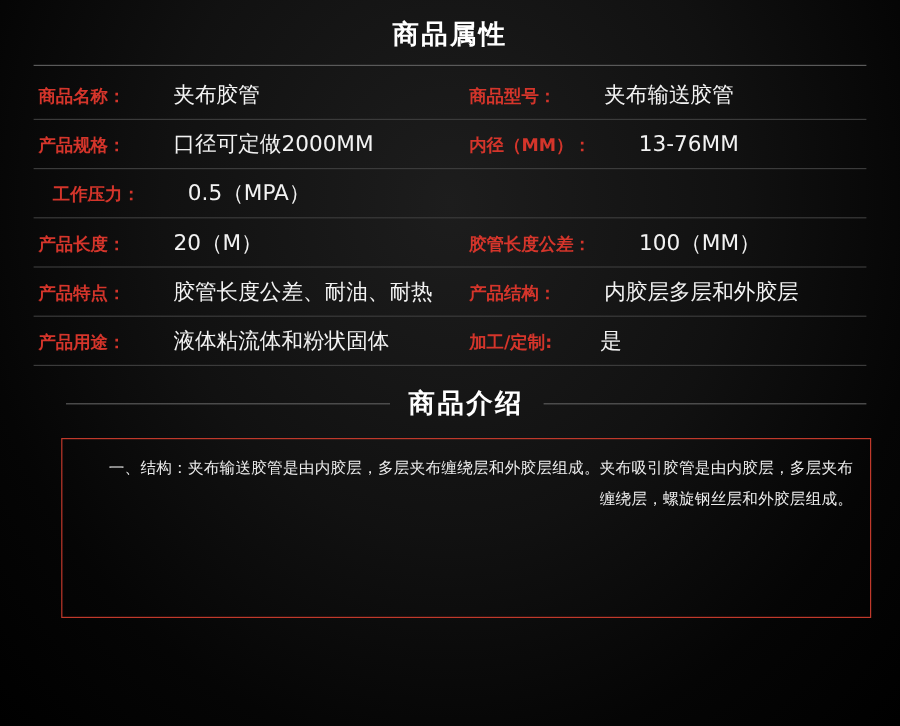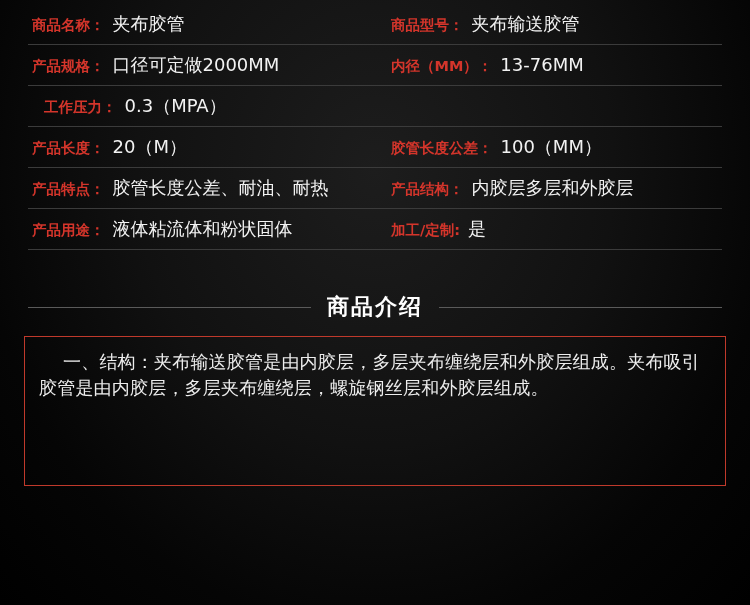--- a/index.html
+++ b/index.html
@@ -56,20 +56,21 @@
     border-bottom: 1px solid #3b3b3b;
   }
   .attr-cell {
     display: flex;
     align-items: baseline;
     width: 50%;
     box-sizing: border-box;
     padding-left: 4px;
     white-space: nowrap;
     overflow: hidden;
+    gap: 32px;
   }
   .attr-cell.right {
     padding-left: 16px;
   }
   .attr-label {
     color: #d4352b;
     font-size: 14.5px;
     font-weight: bold;
     margin-right: 8px;
     flex: 0 0 auto;
@@ -77,21 +78,22 @@
   .attr-value {
     color: #f2f2f2;
     font-size: 18px;
     flex: 1 1 auto;
     overflow: hidden;
     text-overflow: ellipsis;
   }
 
   
   .intro-wrap {
-    margin-top: 42px;
+    margin-top: 16px;
+    padding-left: 27px;
   }
   .intro-heading {
     display: flex;
     align-items: center;
     margin: 0 28px;
   }
   .intro-heading .line {
     flex: 1 1 auto;
     height: 1px;
     background: #5a5a5a;
@@ -106,35 +108,40 @@
   }
   .intro-box {
     margin: 14px 24px 0 24px;
     border: 1px solid #c0392b;
     min-height: 150px;
     padding: 12px 14px 16px 14px;
     box-sizing: border-box;
   }
   .intro-para {
     color: #ededed;
-    font-size: 18px;
+    font-size: 13px;
     line-height: 26px;
     text-indent: 0;
     margin: 0 0 2px 0;
     letter-spacing: 0.2px;
+    text-align: right;
   }
   .intro-para.first {
     text-indent: 24px;
   }
 </style>
 </head>
 <body>
 
 <div class="page">
 
+  <div class="title-block">
+    <div class="title-text">商品属性</div>
+    <div class="title-rule"></div>
+  </div>
 
   <div class="attrs">
 
     <div class="attr-row">
       <div class="attr-cell">
         <span class="attr-label">商品名称：</span>
         <span class="attr-value">夹布胶管</span>
       </div>
       <div class="attr-cell right">
         <span class="attr-label">商品型号：</span>
@@ -149,21 +156,21 @@
       </div>
       <div class="attr-cell right">
         <span class="attr-label">内径（MM）：</span>
         <span class="attr-value">13-76MM</span>
       </div>
     </div>
 
     <div class="attr-row">
       <div class="attr-cell right">
         <span class="attr-label">工作压力：</span>
-        <span class="attr-value">0.3（MPA）</span>
+        <span class="attr-value">0.5（MPA）</span>
       </div>
     </div>
 
     <div class="attr-row">
       <div class="attr-cell">
         <span class="attr-label">产品长度：</span>
         <span class="attr-value">20（M）</span>
       </div>
       <div class="attr-cell right">
         <span class="attr-label">胶管长度公差：</span>

